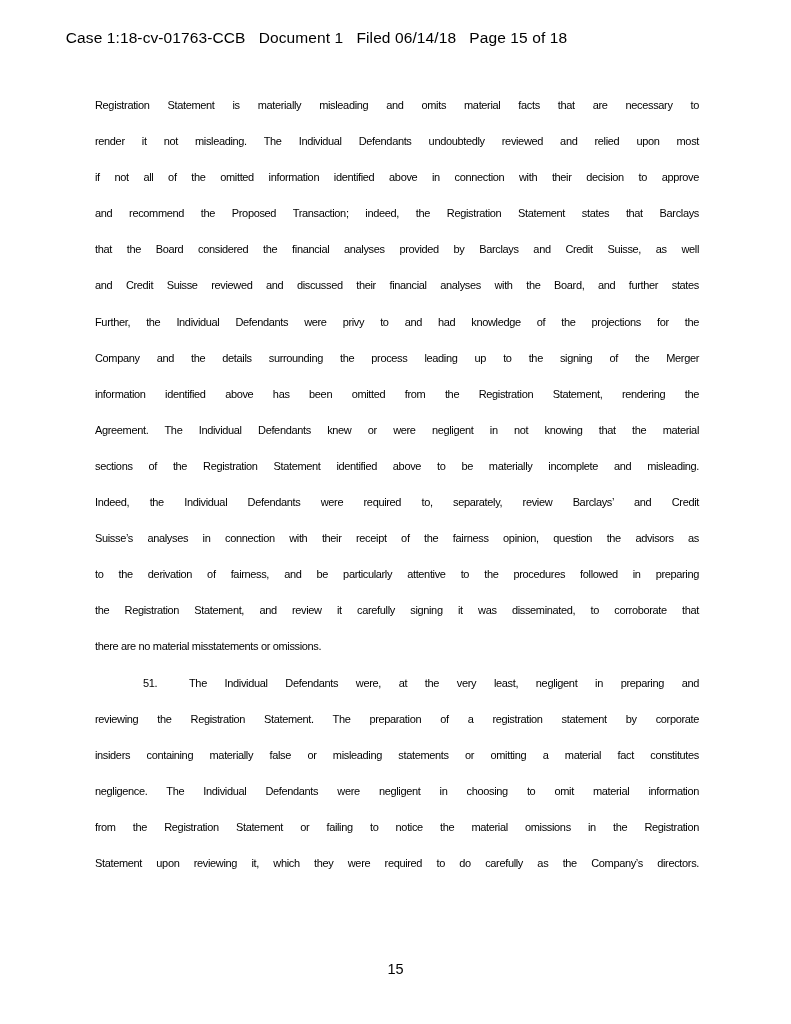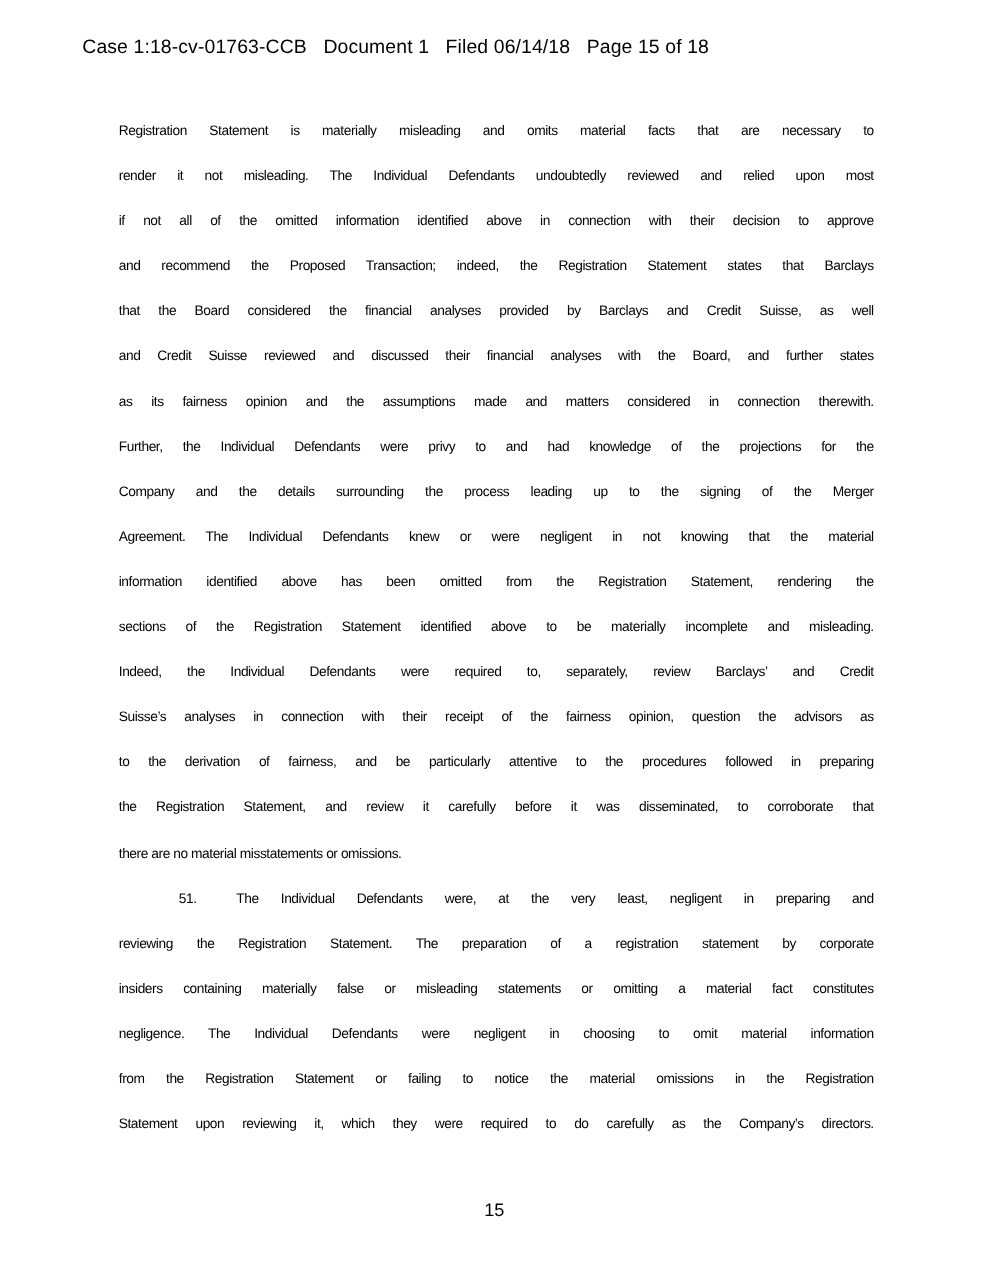--- a/index.html
+++ b/index.html
@@ -66,30 +66,29 @@
 <div class="header">Case 1:18-cv-01763-CCB   Document 1   Filed 06/14/18   Page 15 of 18</div>
 
 <div class="body-text">
   <div>
     <span class="line">Registration Statement is materially misleading and omits material facts that are necessary to</span>
     <span class="line">render it not misleading.  The Individual Defendants undoubtedly reviewed and relied upon most</span>
     <span class="line">if not all of the omitted information identified above in connection with their decision to approve</span>
     <span class="line">and recommend the Proposed Transaction; indeed, the Registration Statement states that Barclays</span>
     <span class="line">that the Board considered the financial analyses provided by Barclays and Credit Suisse, as well</span>
     <span class="line">and Credit Suisse reviewed and discussed their financial analyses with the Board, and further states</span>
-    <span class="line">as its fairness opinion and the assumptions made and matters considered in connection therewith.</span>
     <span class="line">Further, the Individual Defendants were privy to and had knowledge of the projections for the</span>
     <span class="line">Company and the details surrounding the process leading up to the signing of the Merger</span>
+    <span class="line">information identified above has been omitted from the Registration Statement, rendering the</span>
     <span class="line">Agreement.  The Individual Defendants knew or were negligent in not knowing that the material</span>
-    <span class="line">information identified above has been omitted from the Registration Statement, rendering the</span>
     <span class="line">sections of the Registration Statement identified above to be materially incomplete and misleading.</span>
     <span class="line">Indeed, the Individual Defendants were required to, separately, review Barclays’ and Credit</span>
     <span class="line">Suisse’s analyses in connection with their receipt of the fairness opinion, question the advisors as</span>
     <span class="line">to the derivation of fairness, and be particularly attentive to the procedures followed in preparing</span>
-    <span class="line">the Registration Statement, and review it carefully before it was disseminated, to corroborate that</span>
+    <span class="line">the Registration Statement, and review it carefully signing it was disseminated, to corroborate that</span>
     <span class="line last">there are no material misstatements or omissions.</span>
   </div>
   <div>
     <span class="line"><span class="para-num">51.</span><span>The Individual Defendants were, at the very least, negligent in preparing and</span></span>
     <span class="line">reviewing the Registration Statement.  The preparation of a registration statement by corporate</span>
     <span class="line">insiders containing materially false or misleading statements or omitting a material fact constitutes</span>
     <span class="line">negligence.  The Individual Defendants were negligent in choosing to omit material information</span>
     <span class="line">from the Registration Statement or failing to notice the material omissions in the Registration</span>
     <span class="line">Statement upon reviewing it, which they were required to do carefully as the Company’s directors.</span>
   </div>

